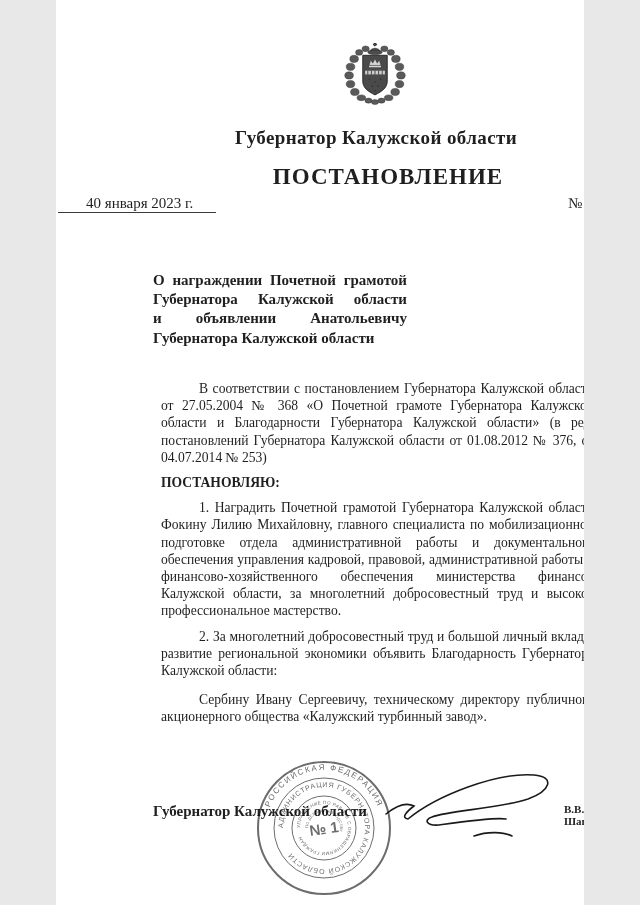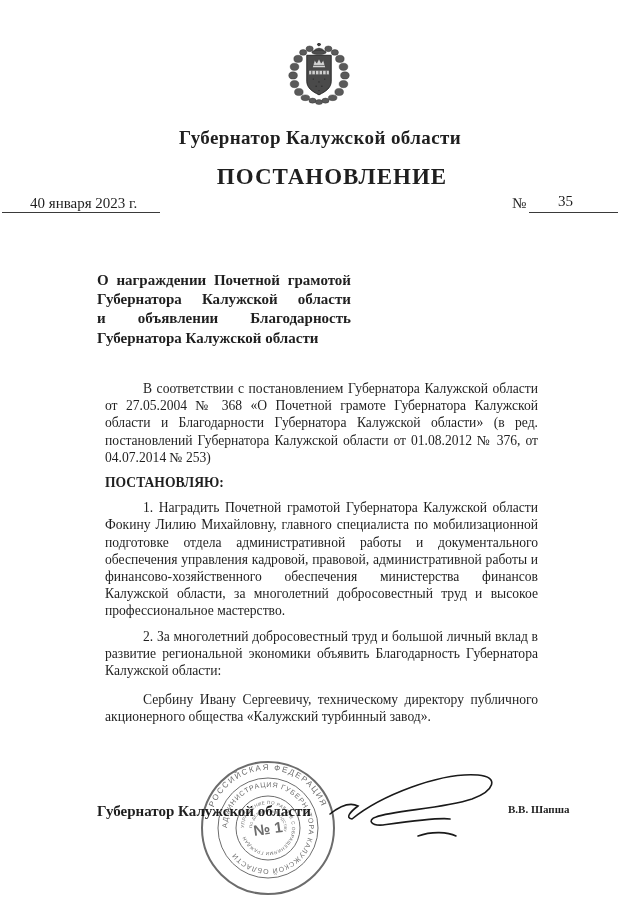--- a/index.html
+++ b/index.html
@@ -1,17 +1,17 @@
 <!DOCTYPE html>
 <html><head>
 <meta charset="utf-8">
 <style>
   html,body { margin:0; padding:0; background:#e8e8e8; }
   .page {
-    position:relative; width:640px; height:905px; margin:0 auto;
+    position:relative; width:528px; height:905px; margin:0 auto;
     background:#ffffff; overflow:hidden;
     font-family:"Liberation Serif", serif; color:#1f1f1f;
   }
   
   .coa { position:absolute; left:283px; top:43px; width:72px; height:62px; }
   .authority {
     position:absolute; left:0; top:127px; width:640px; text-align:center;
     font-size:19px; font-weight:bold; letter-spacing:.4px;
   }
   .doctype {
@@ -119,21 +119,21 @@
     <div class="date-underline"></div>
     <span class="date-text">40 января 2023 г.</span>
     <span class="num-label">№</span>
     <div class="num-underline"></div>
     <span class="num-value">35</span>
   </div>
 
   <div class="subject">
     <div class="jline">О награждении Почетной грамотой</div>
     <div class="jline">Губернатора Калужской области</div>
-    <div class="jline">и объявлении Благодарность</div>
+    <div class="jline">и объявлении Анатольевичу</div>
     <div class="jline last">Губернатора Калужской области</div>
   </div>
 
   <div class="body">
     <p>В соответствии с постановлением Губернатора Калужской области от 27.05.2004 № 368 «О Почетной грамоте Губернатора Калужской области и Благодарности Губернатора Калужской области» (в ред. постановлений Губернатора Калужской области от 01.08.2012 № 376, от 04.07.2014 № 253)</p>
     <p class="resolve">ПОСТАНОВЛЯЮ:</p>
     <p>1. Наградить Почетной грамотой Губернатора Калужской области Фокину Лилию Михайловну, главного специалиста по мобилизационной подготовке отдела административной работы и документального обеспечения управления кадровой, правовой, административной работы и финансово-хозяйственного обеспечения министерства финансов Калужской области, за многолетний добросовестный труд и высокое профессиональное мастерство.</p>
     <p class="gap-s">2. За многолетний добросовестный труд и большой личный вклад в развитие региональной экономики объявить Благодарность Губернатора Калужской области:</p>
     <p class="gap-m">Сербину Ивану Сергеевичу, техническому директору публичного акционерного общества «Калужский турбинный завод».</p>
   </div>

